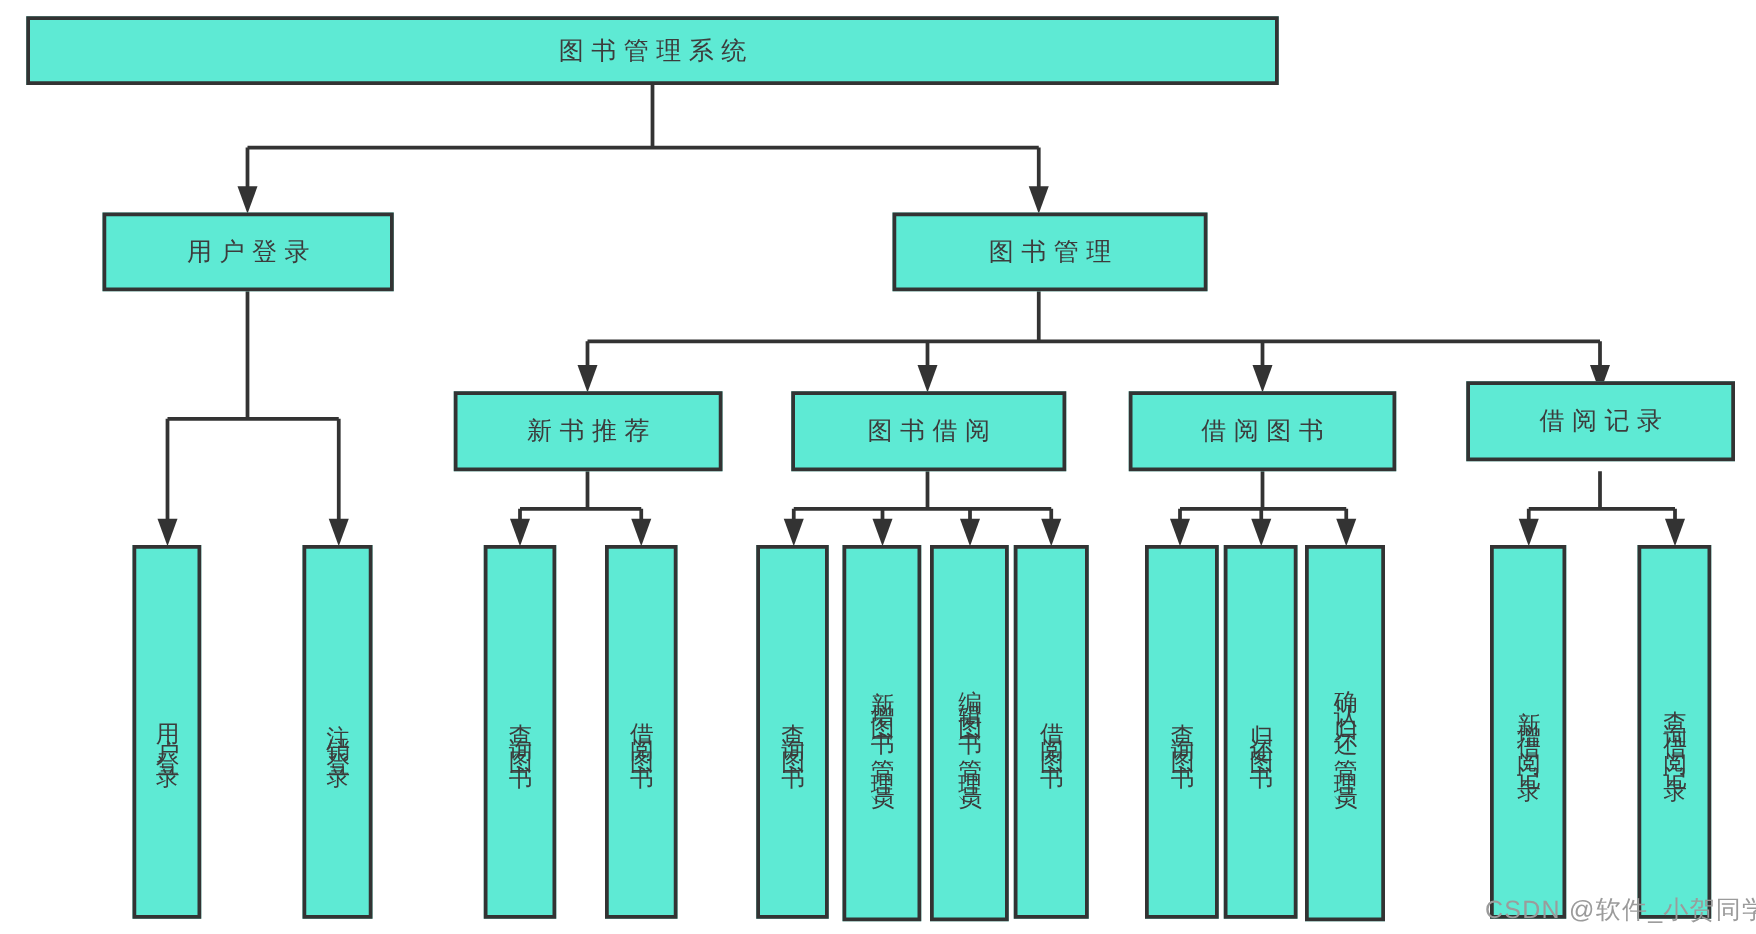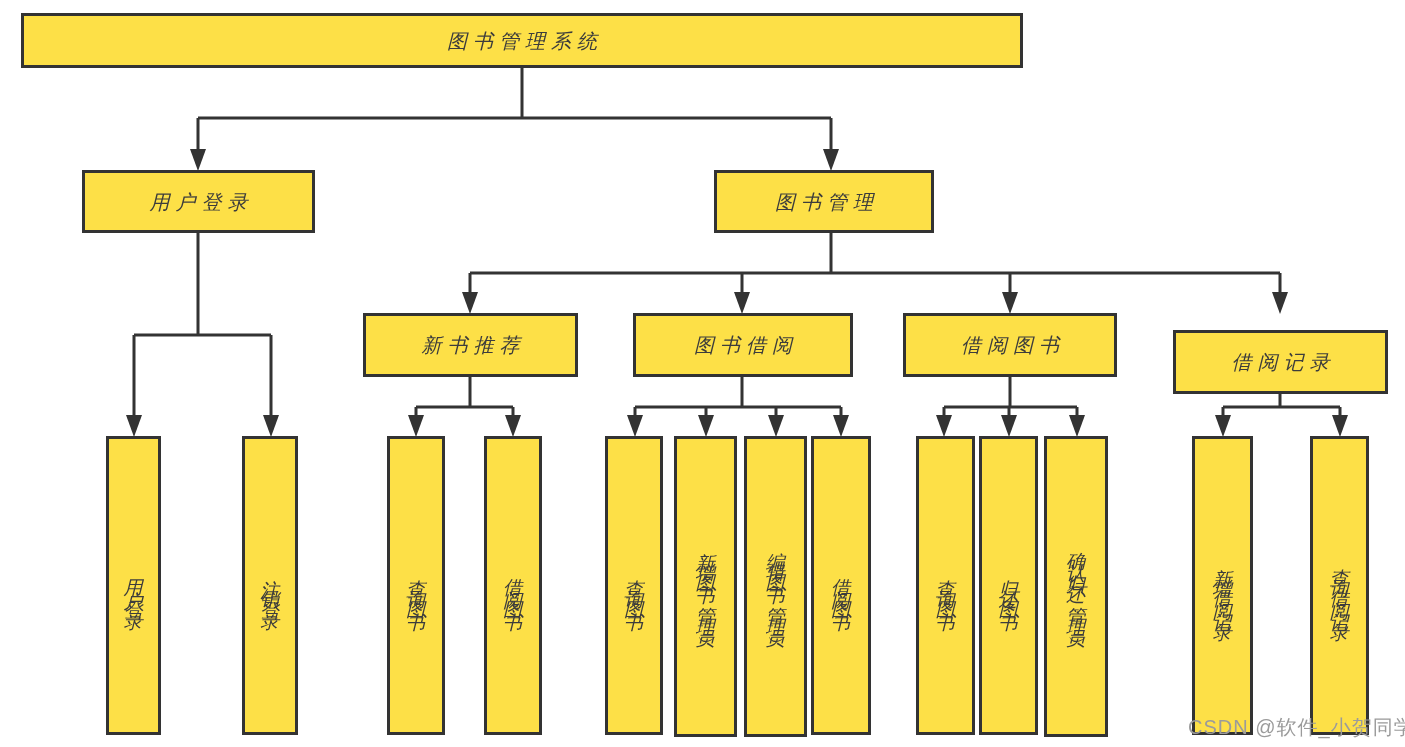--- a/index.html
+++ b/index.html
@@ -15,27 +15,26 @@
     position: absolute;
     left: 0; top: 0;
     width: 1405px; height: 747px;
   }
   .edge { stroke: #333333; stroke-width: 3; fill: none; }
   .tri  { fill: #333333; stroke: none; }
   .node {
     position: absolute;
     box-sizing: border-box;
     border: 3px solid #333333;
-    background: #fde047;
+    background: #5eead4;
     color: #3c3c3c;
     display: flex;
     align-items: center;
     justify-content: center;
     line-height: 1;
-    font-style: italic;
   }
   .hnode {
     font-size: 20px;
     letter-spacing: 6px;
     text-indent: 6px;
     white-space: nowrap;
   }
   .vnode {
     writing-mode: vertical-rl;
     text-orientation: mixed;
@@ -103,26 +102,26 @@
     <g>
       <path class="edge" d="M1280 377 V407 M1223 407 H1340 M1223 407 V416 M1340 407 V416"></path>
       <path class="tri" d="M1223 437 l-8 -22 h16 z"></path>
       <path class="tri" d="M1340 437 l-8 -22 h16 z"></path>
     </g>
   </svg>
 
   <div class="node hnode" style="left:21px; top:13px; width:1002px; height:55px;">图书管理系统</div>
 
   <div class="node hnode" style="left:82px; top:170px; width:233px; height:63px;">用户登录</div>
-  <div class="node hnode" style="left:714px; top:170px; width:220px; height:63px;">图书管理</div>
+  <div class="node hnode" style="left:714px; top:170px; width:252px; height:63px;">图书管理</div>
 
   <div class="node hnode" style="left:363px; top:313px; width:215px; height:64px;">新书推荐</div>
   <div class="node hnode" style="left:633px; top:313px; width:220px; height:64px;">图书借阅</div>
   <div class="node hnode" style="left:903px; top:313px; width:214px; height:64px;">借阅图书</div>
-  <div class="node hnode" style="left:1173px; top:330px; width:215px; height:64px;">借阅记录</div>
+  <div class="node hnode" style="left:1173px; top:305px; width:215px; height:64px;">借阅记录</div>
 
   <div class="node vnode" style="left:106px; top:436px; width:55px; height:299px;">用户登录</div>
   <div class="node vnode" style="left:242px; top:436px; width:56px; height:299px;">注销登录</div>
 
   <div class="node vnode" style="left:387px; top:436px; width:58px; height:299px;">查询图书</div>
   <div class="node vnode" style="left:484px; top:436px; width:58px; height:299px;">借阅图书</div>
 
   <div class="node vnode" style="left:605px; top:436px; width:58px; height:299px;">查询图书</div>
   <div class="node vnode" style="left:674px; top:436px; width:63px; height:301px;">新增图书（管理员）</div>
   <div class="node vnode" style="left:744px; top:436px; width:63px; height:301px;">编辑图书（管理员）</div>

